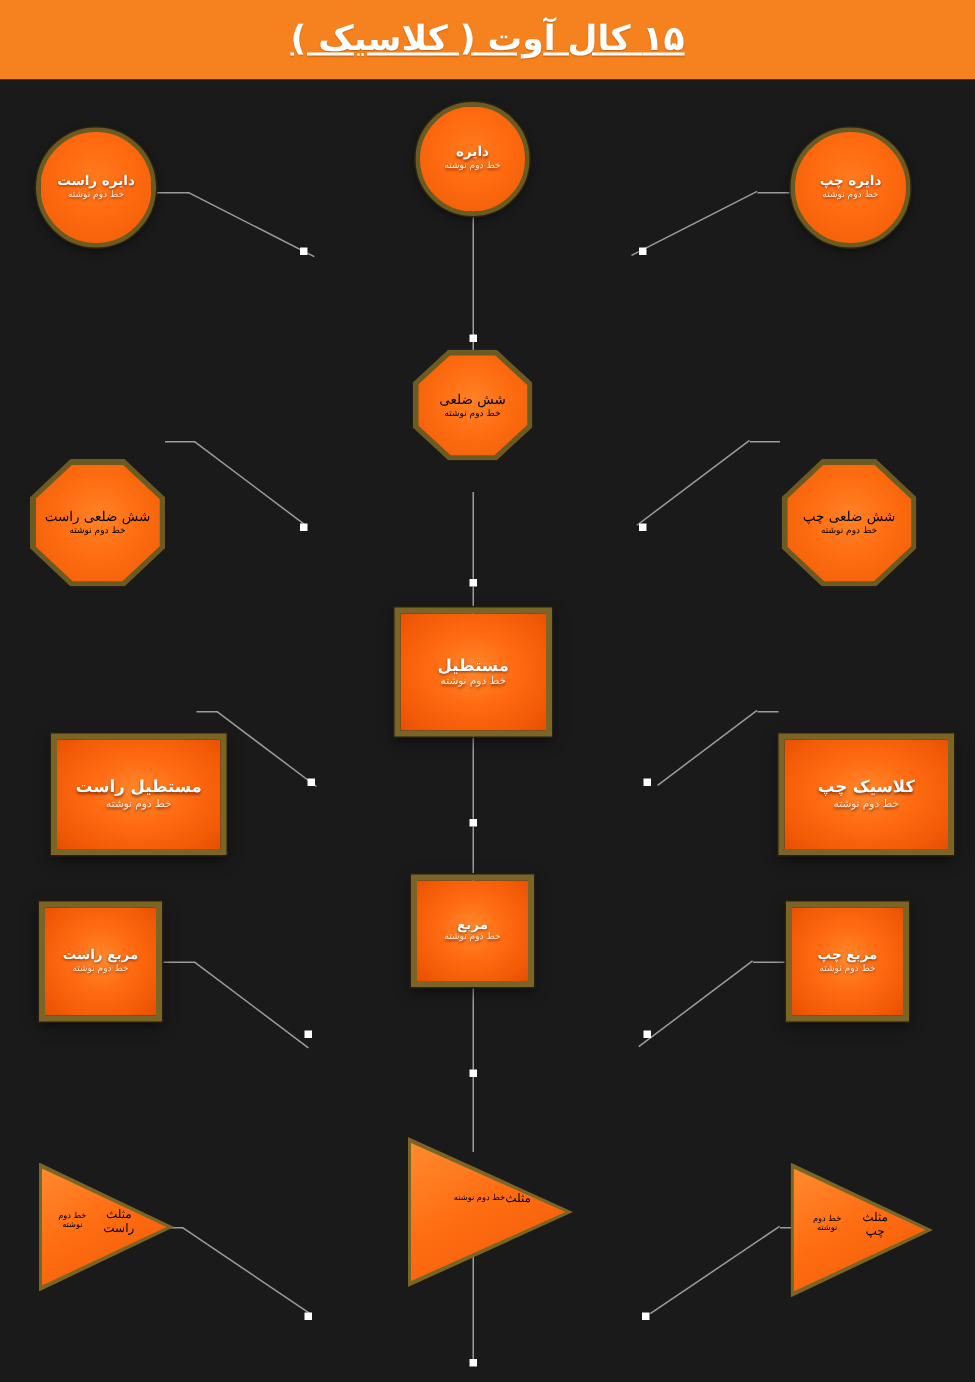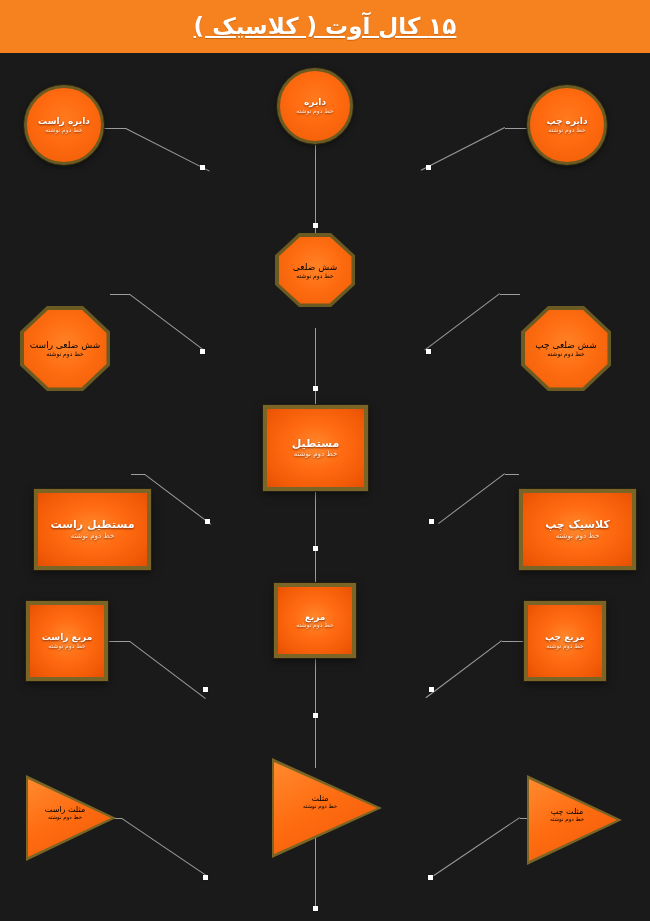--- a/index.html
+++ b/index.html
@@ -83,21 +83,21 @@
     clip-path:polygon(0 0,100% 50%,0 100%);
     display:flex;align-items:center;justify-content:center;
   }
   .tri-inner{
     position:absolute;left:2px;top:4px;
     width:calc(100% - 7px);height:calc(100% - 8px);
     background:linear-gradient(150deg,#ff8a2e 0%,#ff6d12 45%,#f4600a 80%,#e85704 100%);
     clip-path:polygon(0 0,100% 50%,0 100%);
   }
   .tri-label{
-    position:absolute;display:flex;flex-direction:column;
+    position:absolute;display:flex;flex-direction:row;
     align-items:center;justify-content:flex-start;text-align:center;
   }
 </style>
 </head>
 <body>
 
 <div class="header">
   <div class="header-title">۱۵ کال آوت ( کلاسیک )</div>
 </div>
 

